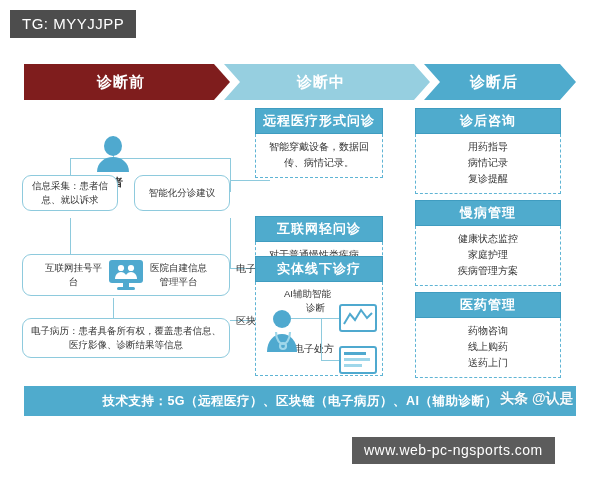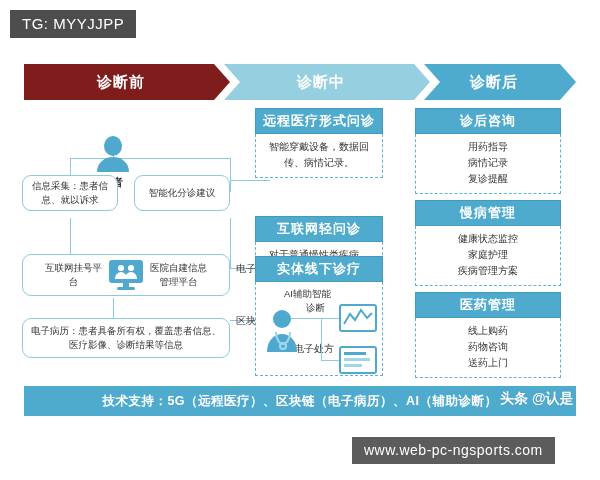--- a/index.html
+++ b/index.html
@@ -194,22 +194,22 @@
     <div class="dash">
       <div>健康状态监控</div>
       <div>家庭护理</div>
       <div>疾病管理方案</div>
     </div>
   </div>
 
   <div class="panel" style="left:415px;top:234px;width:146px;">
     <div class="hdr">医药管理</div>
     <div class="dash">
+      <div>药物咨询</div>
       <div>线上购药</div>
-      <div>药物咨询</div>
       <div>送药上门</div>
     </div>
   </div>
 
   <div class="techbar">技术支持：5G（远程医疗）、区块链（电子病历）、AI（辅助诊断）</div>
   <div class="wm">头条 @认是</div>
 </div>
 
 <div class="urlbar">www.web-pc-ngsports.com</div>
 

